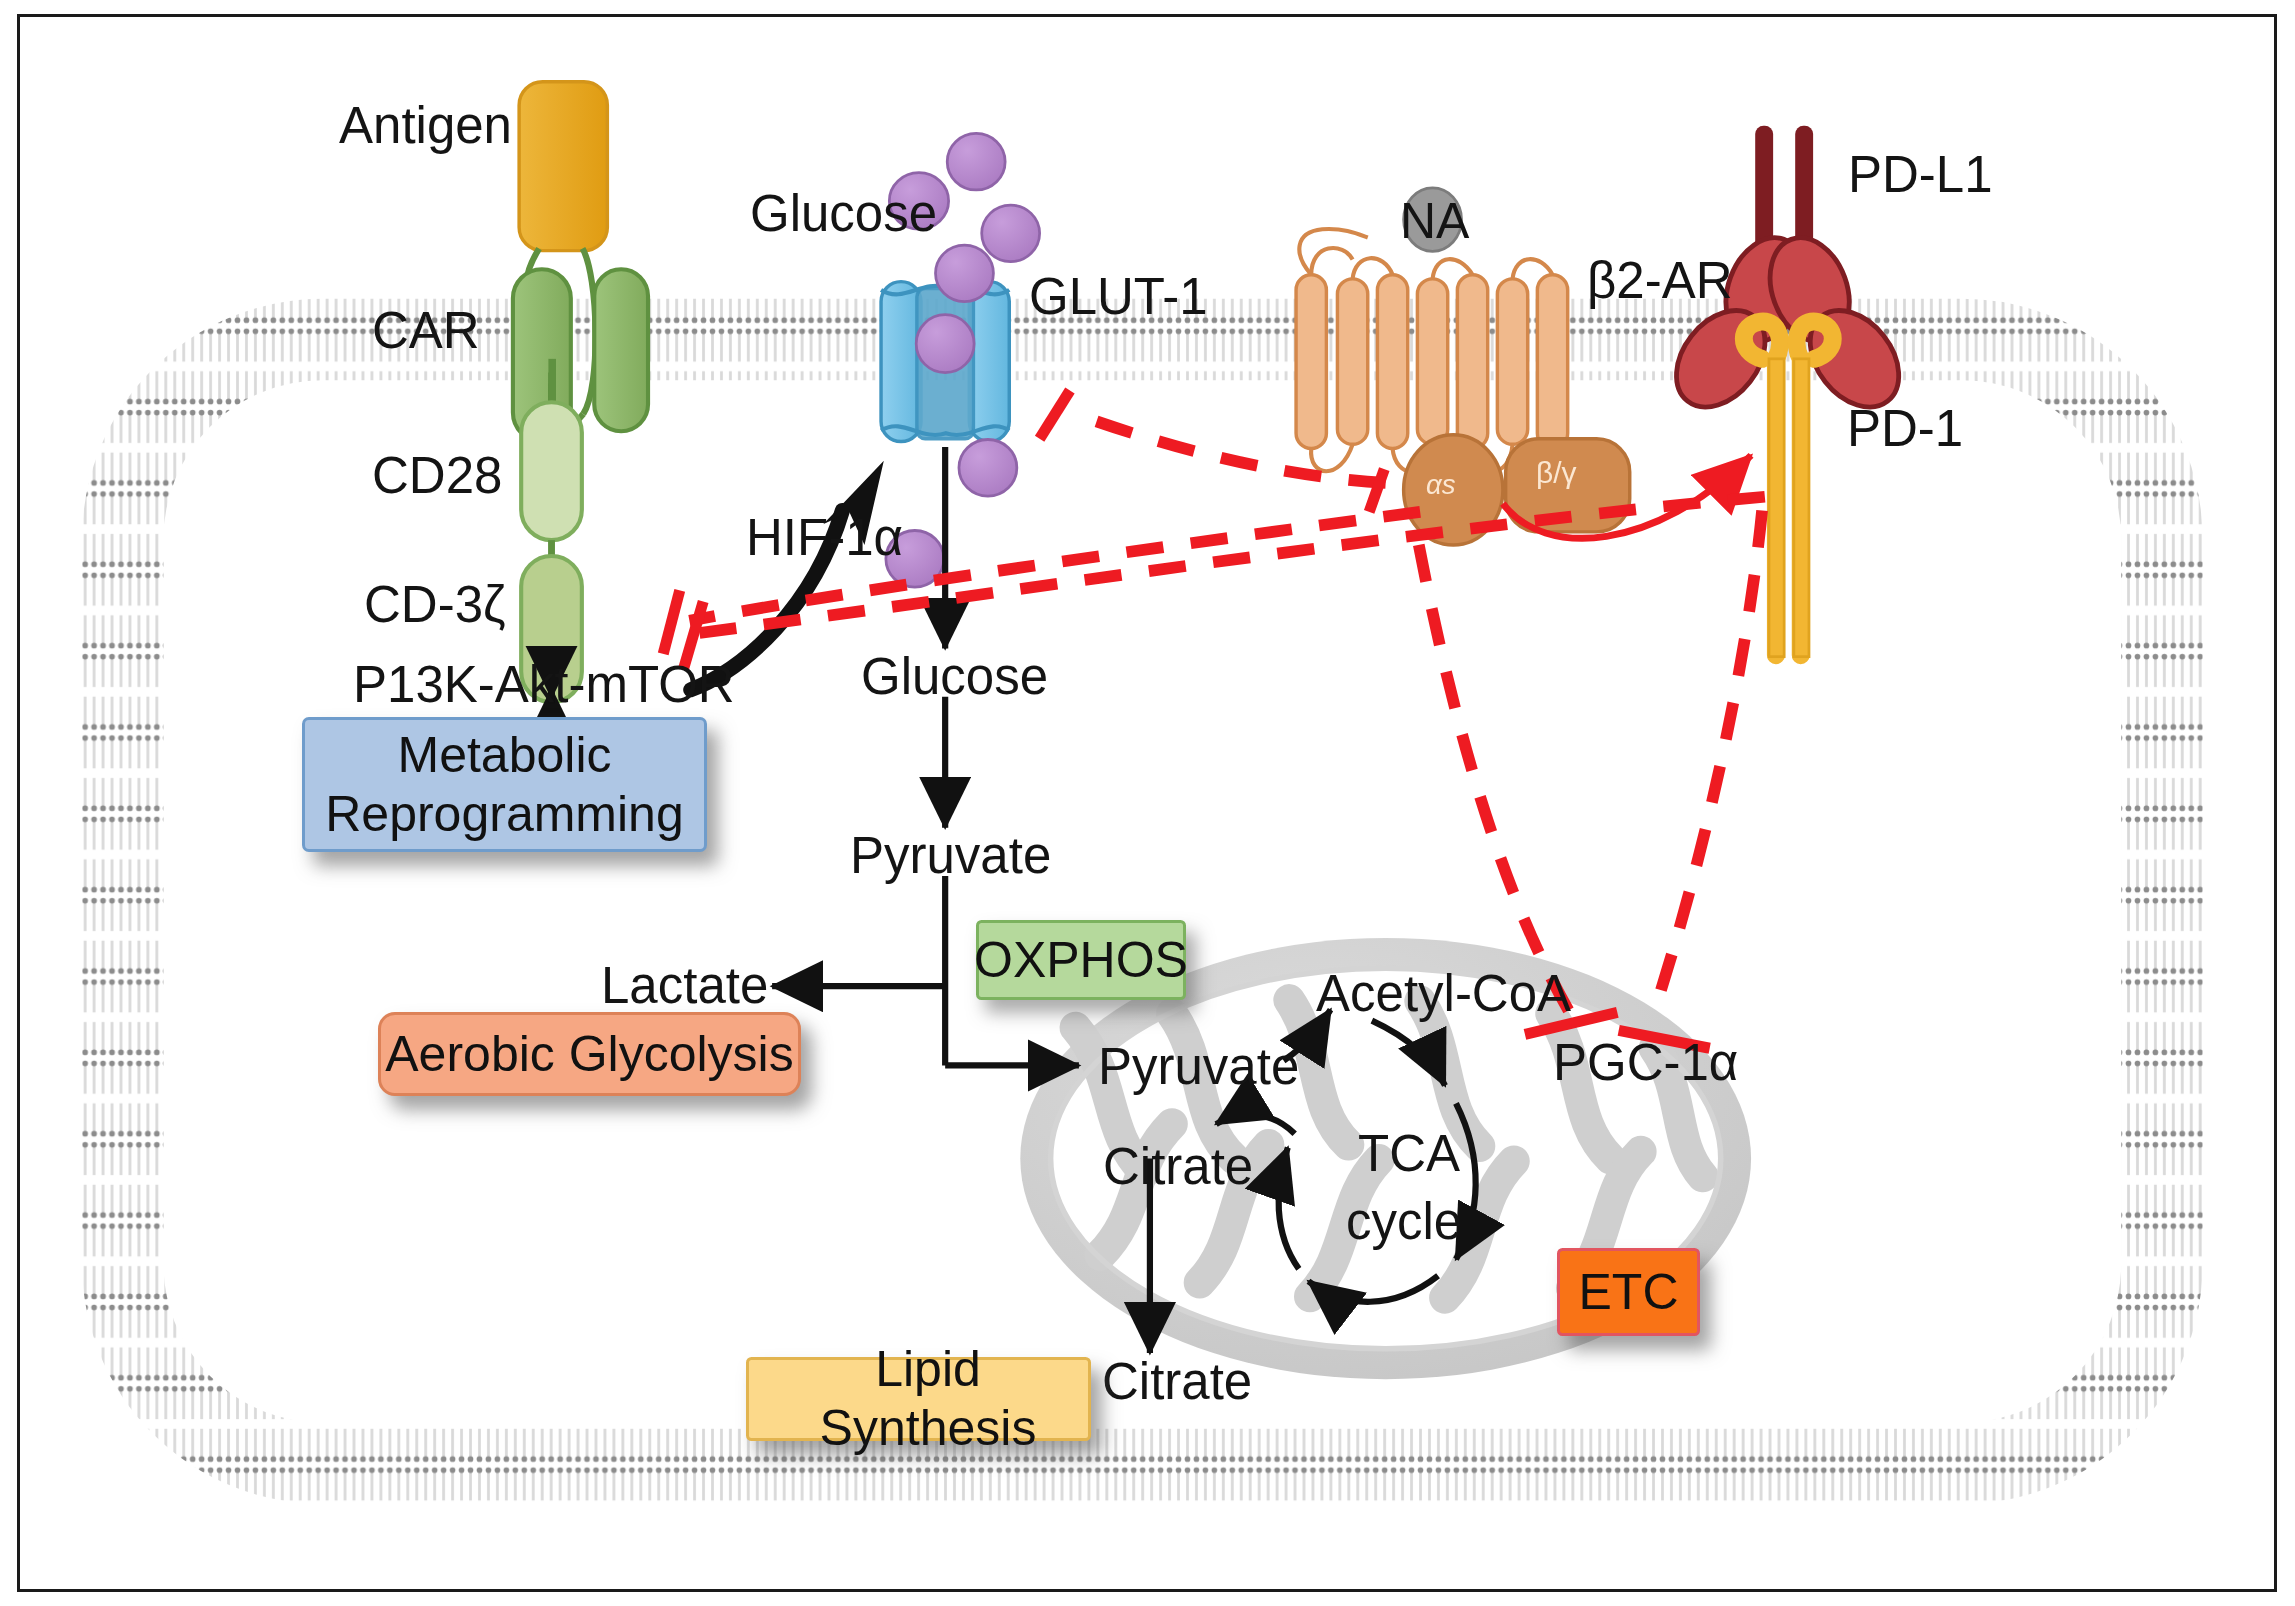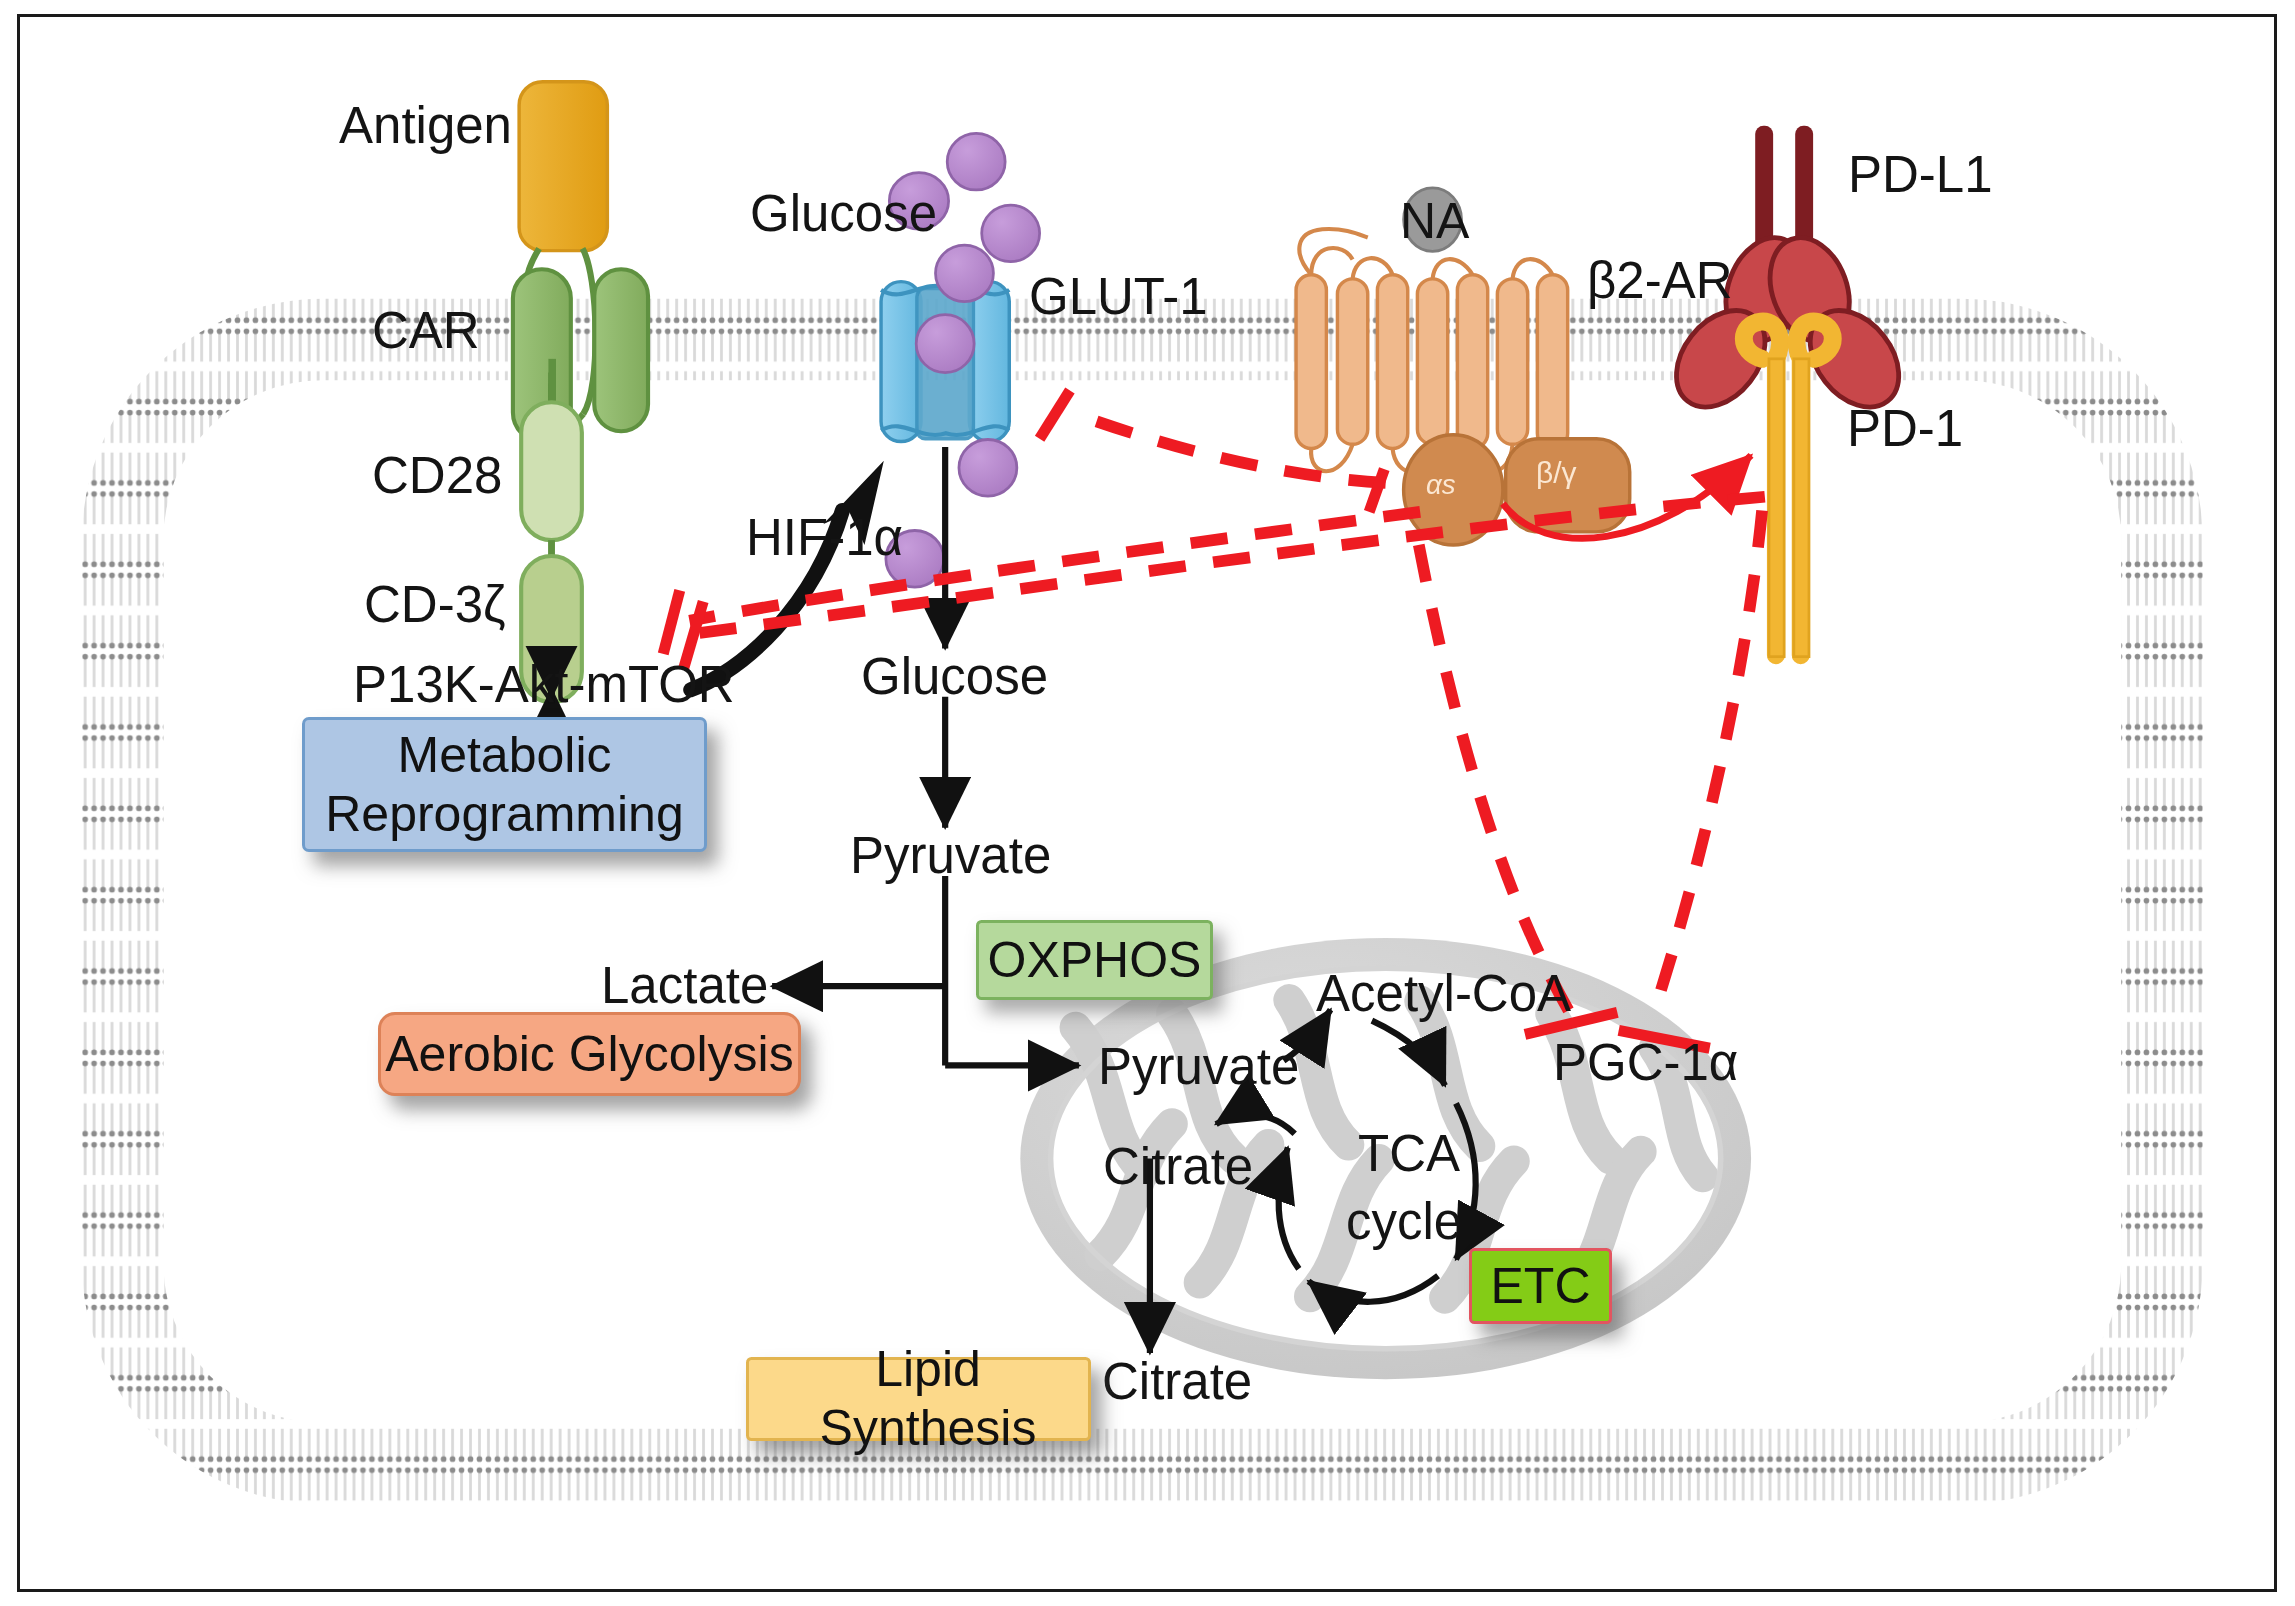--- a/index.html
+++ b/index.html
@@ -302,28 +302,28 @@
     <span>Metabolic</span>
     <span>Reprogramming</span>
   </div>
 
   <div class="box" style="left:378px;top:1012px;width:423px;height:84px;border-radius:17px;
               background:#f6a783;border:3.4px solid #dd8258;font-size:50px;
               box-shadow:11px 13.8px 18px rgba(90,90,90,0.55);">
     <span>Aerobic Glycolysis</span>
   </div>
 
-  <div class="box" style="left:976px;top:920px;width:237px;height:80px;border-radius:5.5px;
+  <div class="box" style="left:976px;top:920px;width:210px;height:80px;border-radius:5.5px;
               background:#b5d99c;border:3.4px solid #7cb25f;font-size:50px;
               box-shadow:9.7px 12.4px 16.5px rgba(90,90,90,0.5);">
     <span>OXPHOS</span>
   </div>
 
-  <div class="box" style="left:1469px;top:1248px;width:143px;height:76px;border-radius:5.5px;
-              background:#84cc16;border:3.4px solid #e25560;font-size:50px;
+  <div class="box" style="left:1557px;top:1248px;width:143px;height:88px;border-radius:5.5px;
+              background:#f97316;border:3.4px solid #e25560;font-size:50px;
               box-shadow:11px 13.8px 18px rgba(90,90,90,0.55);">
     <span>ETC</span>
   </div>
 
   <div class="box" style="left:746px;top:1357px;width:345px;height:84px;border-radius:5.5px;
               background:#fcd98a;border:3.4px solid #e2b44f;font-size:50px;
               box-shadow:11px 13.8px 18px rgba(90,90,90,0.55);padding-left:19px;">
     <span>Lipid Synthesis</span>
   </div>
 </div>

